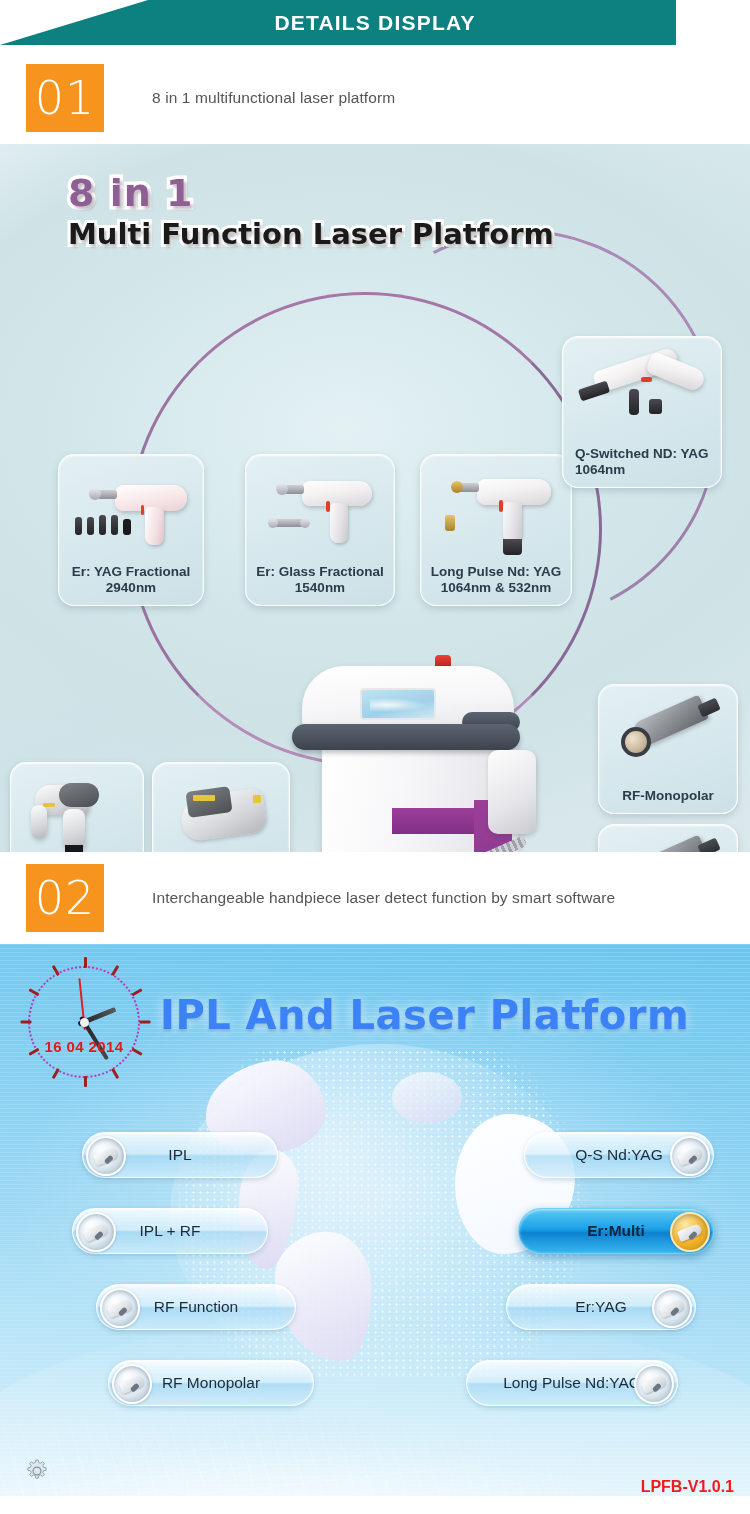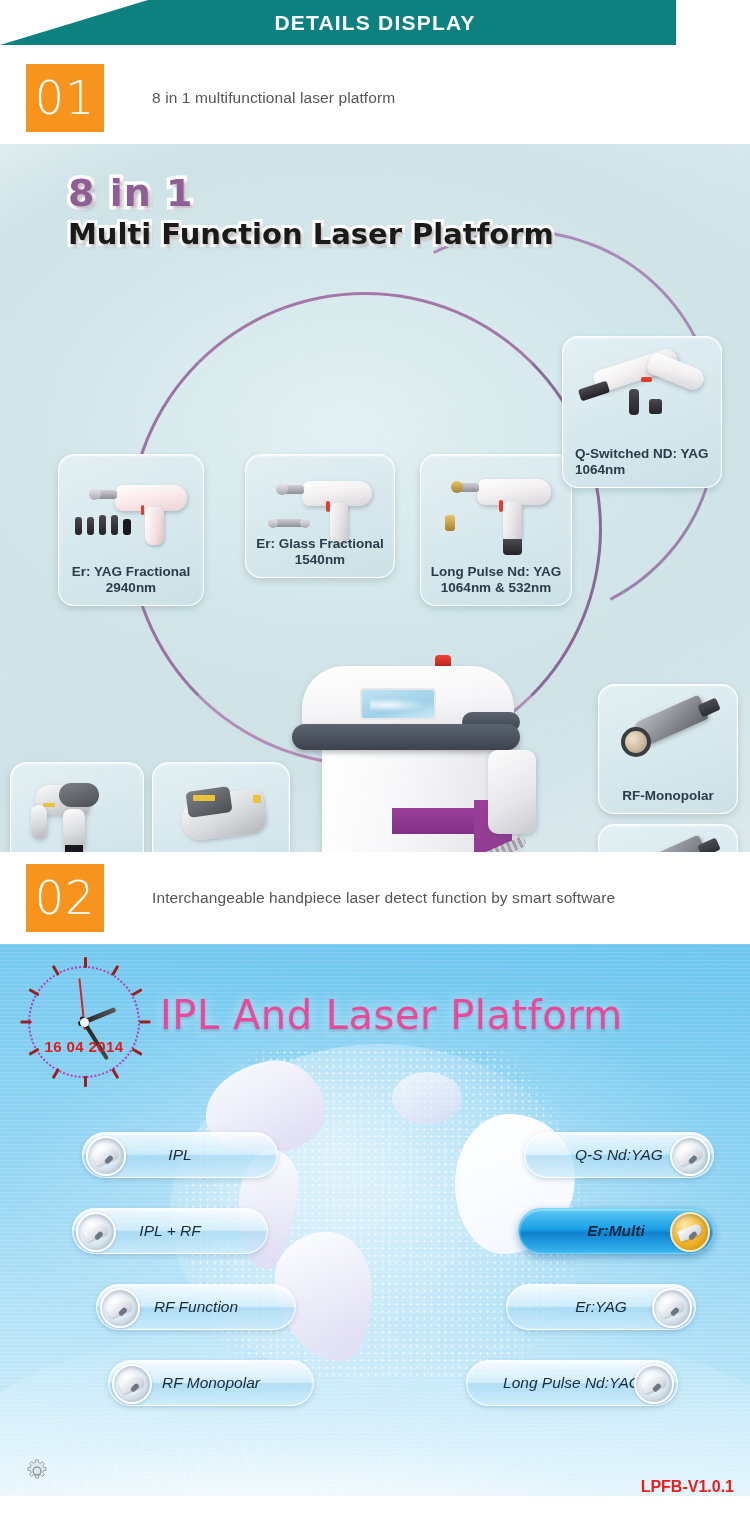--- a/index.html
+++ b/index.html
@@ -80,21 +80,21 @@
   .hp-label {
     position: absolute; left: 0; right: 0; bottom: 9px;
     text-align: center; color: #2b3c4a; font-size: 13.5px; font-weight: 700; line-height: 1.2;
     padding: 0 5px;
   }
   .hp-label.lft { text-align: left; padding-left: 12px; }
   .hp-art { position:absolute; inset:0; }
 
   
   #card-eryag      { left: 58px;  top: 310px; width: 146px; height: 152px; }
-  #card-erglass    { left: 245px; top: 310px; width: 150px; height: 124px; }
+  #card-erglass    { left: 245px; top: 310px; width: 150px; height: 152px; }
   #card-longpulse  { left: 420px; top: 310px; width: 152px; height: 152px; }
   #card-qswitch    { left: 562px; top: 192px; width: 160px; height: 152px; }
   #card-ipl        { left: 10px;  top: 618px; width: 134px; height: 126px; }
   #card-iplrf      { left: 152px; top: 618px; width: 138px; height: 126px; }
   #card-rfmono     { left: 598px; top: 540px; width: 140px; height: 130px; }
   #card-rfbi       { left: 598px; top: 680px; width: 140px; height: 130px; }
 
   
   .gun { position:absolute; }
   .gun .body { position:absolute; background: linear-gradient(170deg,#ffffff 0%,#f3f1f2 45%,#d9d6d9 100%); border-radius: 9px 14px 14px 9px; box-shadow: 1px 2px 4px rgba(60,60,70,.28); }
@@ -195,32 +195,32 @@
     transform: rotate(-22deg) translate(-6px,-2.5px); }
   .hand.min  { width:50px; height:4px; background: linear-gradient(90deg,#1c1c1c,#4a4a4a);
     transform: rotate(58deg) translate(-6px,-2px); }
   .hand.sec  { width:52px; height:2px; background:#e02020;
     transform: rotate(-96deg) translate(-8px,-1px); }
   .clock-pin { position:absolute; left:50%; top:50%; width:9px; height:9px; margin:-4.5px 0 0 -4.5px;
     background:#f2f2f2; border-radius:50%; box-shadow:0 0 2px rgba(0,0,0,.5); }
   .clock-date { position:absolute; left:0; right:0; top:82px; text-align:center;
     color:#e01b1b; font-size:15px; font-weight:700; letter-spacing:.4px; }
 
-  .sw-title { position:absolute; left: 160px; top: 992px; font-size: 40px; font-weight: 400;
-    color:#ec4899; letter-spacing: .5px; font-family:"DejaVu Sans", sans-serif;
+  .sw-title { position:absolute; left: 160px; top: 992px; font-size: 40px; font-weight: 700;
+    color:#3b82f6; letter-spacing: .5px; font-family:"DejaVu Sans", sans-serif;
     text-shadow: 0 0 12px rgba(255,255,255,.65), 0 2px 3px rgba(40,90,130,.35); }
 
   
   .fbtn { position:absolute; height: 46px; display:flex; align-items:center;
     border-radius: 24px;
     background: linear-gradient(180deg, rgba(255,255,255,.80) 0%, rgba(214,239,252,.78) 48%, rgba(166,216,243,.72) 52%, rgba(205,236,251,.80) 100%);
     border: 1px solid rgba(255,255,255,.9);
     box-shadow: 0 2px 5px rgba(60,120,160,.25), inset 0 1px 2px rgba(255,255,255,.95);
   }
-  .fbtn .lbl { flex:1; text-align:center; color:#1c2b38; font-size:15.5px; font-weight:500;font-style:italic; }
+  .fbtn .lbl { flex:1; text-align:center; color:#1c2b38; font-size:15.5px; font-weight:500; }
   .fbtn .knob { position:absolute; top:3px; width: 40px; height: 40px; border-radius:50%;
     background: radial-gradient(circle at 35% 30%, #ffffff, #dfeaf2 55%, #9fb3c2);
     border: 2px solid rgba(255,255,255,.95);
     box-shadow: inset 0 2px 4px rgba(60,90,120,.35), 0 1px 3px rgba(60,90,120,.3);
     display:flex; align-items:center; justify-content:center; overflow:hidden; }
   .fbtn .knob .mini { width:24px; height:11px; background: linear-gradient(160deg,#fdfdfd,#c9ced6);
     border-radius: 3px 7px 7px 3px; transform: rotate(-22deg); box-shadow: 0 1px 2px rgba(0,0,0,.25); }
   .fbtn .knob .mini::after{content:""; position:absolute; width:9px; height:5px; background:#6b7683;
     border-radius:2px; transform: translate(9px,7px) rotate(-22deg); }
   .fbtn.left  .knob { left: 3px; }

